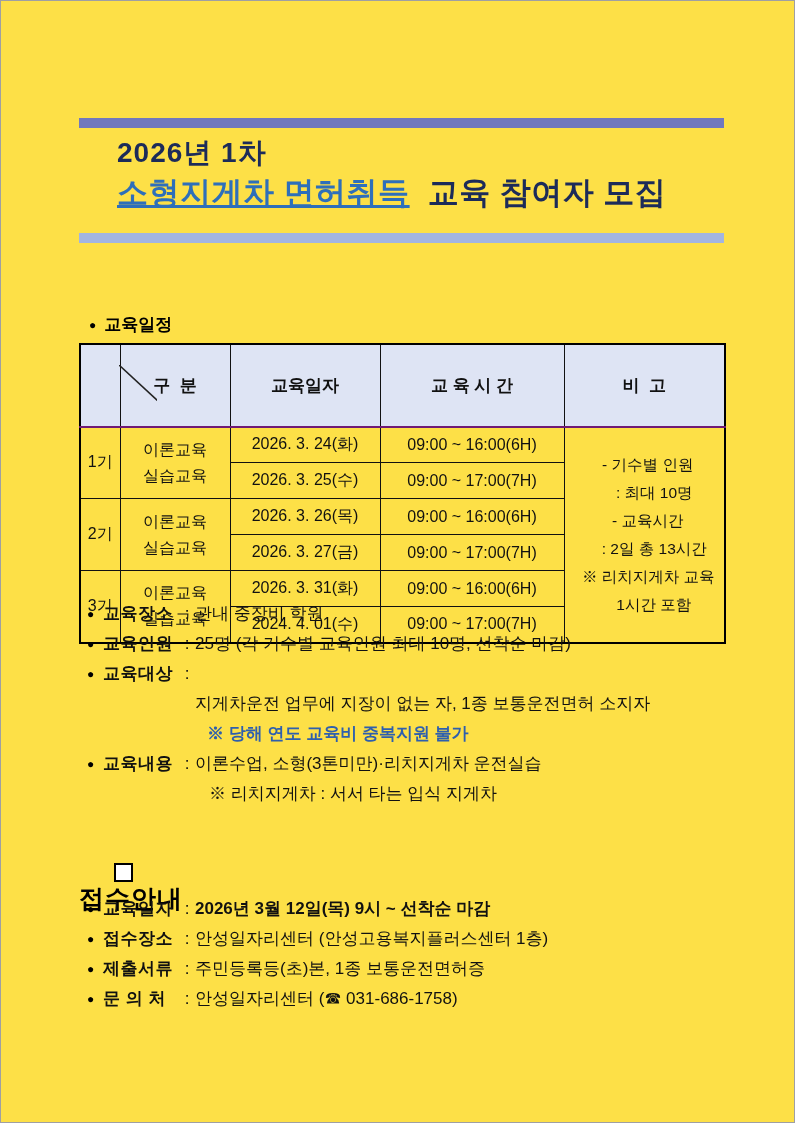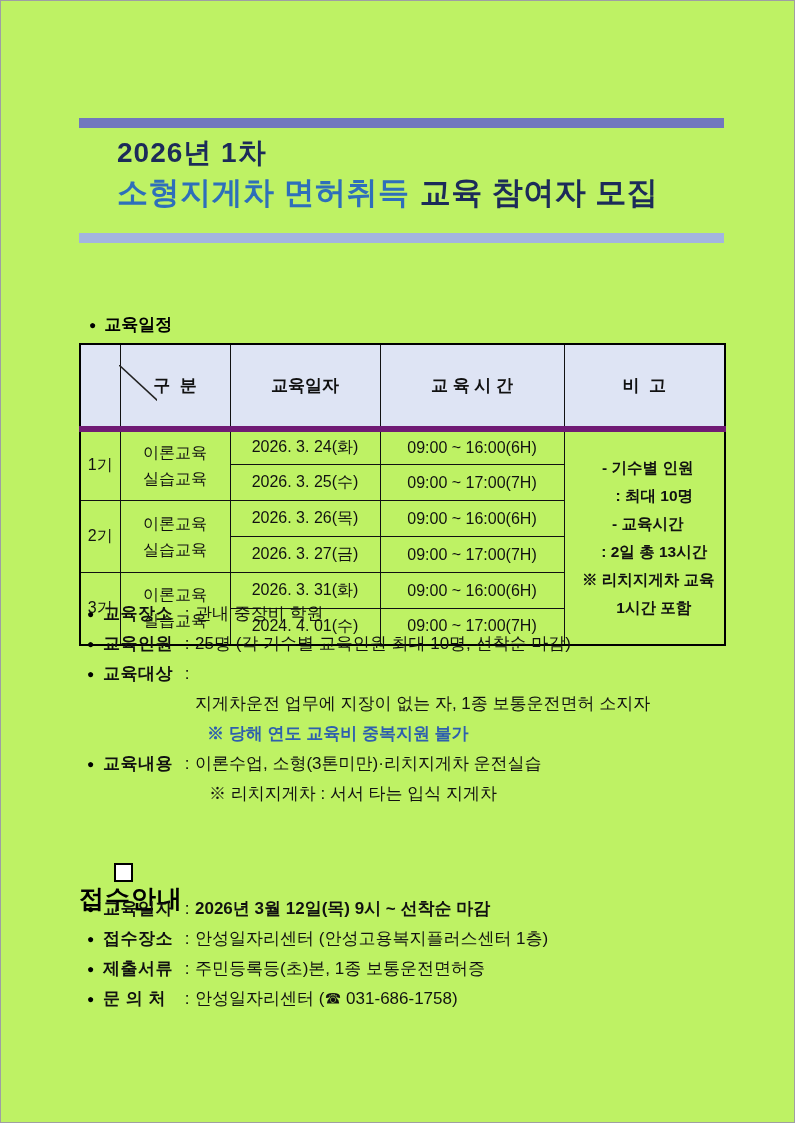--- a/index.html
+++ b/index.html
@@ -3,41 +3,41 @@
 <meta charset="utf-8">
 <style>
   * { box-sizing: border-box; margin: 0; padding: 0; }
   html, body { background: #e9e9e9; }
   body { font-family: "Liberation Sans", sans-serif; }
 
   .page {
     position: relative;
     width: 795px; height: 1123px;
     margin: 0 auto;
-    background: #bef264;
+    background: #fde047;
     border: 1px solid #9f9fa3;
     overflow: hidden;
     color: #111;
   }
 
   
   .bar { position: absolute; left: 78px; width: 645px; height: 10px; }
   .bar-top { top: 117px; background: #7178be; }
   .bar-bottom { top: 232px; background: #a3b5e0; }
 
   .title-block { position: absolute; left: 116px; top: 133px; width: 600px; }
   .title-line1 {
     font-size: 28px; font-weight: 800; letter-spacing: 1px;
     color: #1c2b59; line-height: 38px;
   }
   .title-line2 {
     font-size: 31px; font-weight: 800; letter-spacing: 0.5px;
     color: #1c2b59; line-height: 42px; white-space: nowrap;
   }
-  .title-line2 .hl { color: #2e6fba; margin-right: 10px; }
+  .title-line2 .hl { color: #2e6fba; margin-right: 18px; text-decoration: underline; }
 
   
   .section-header {
     position: absolute; left: 78px;
     display: flex; align-items: center;
     font-size: 25px; font-weight: 800; color: #000;
     letter-spacing: 1px;
   }
   .section-header .sq {
     width: 19px; height: 19px;
@@ -72,30 +72,29 @@
   table.schedule th, table.schedule td {
     border: 1px solid #111;
     text-align: center; vertical-align: middle;
     padding: 0;
   }
   table.schedule { border: 2px solid #000; }
   table.schedule th {
     height: 37px;
     background: #dee4f4;
     font-weight: 700; font-size: 17px;
-    border-bottom: 6px solid #701a75;
+    border-bottom: 2px solid #701a75;
     white-space: pre;
   }
   table.schedule td { height: 36px; }
 
   td.cat-cell div { line-height: 26px; }
   td.remarks {
     text-align: left; font-size: 15.5px; vertical-align: middle;
     padding: 6px 2px;
-    font-weight: bold;
   }
   td.remarks .r-line { line-height: 28px; white-space: nowrap; }
   .r-dash  { padding-left: 7px; }
   .r-colon { padding-left: 20px; }
   .r-note  { padding-left: 8px; }
   .r-note2 { padding-left: 19px; }
 
   
   .detail-list { position: absolute; left: 86px; width: 650px; font-size: 17px; color: #111; }
   .edu-details { top: 598px; }

